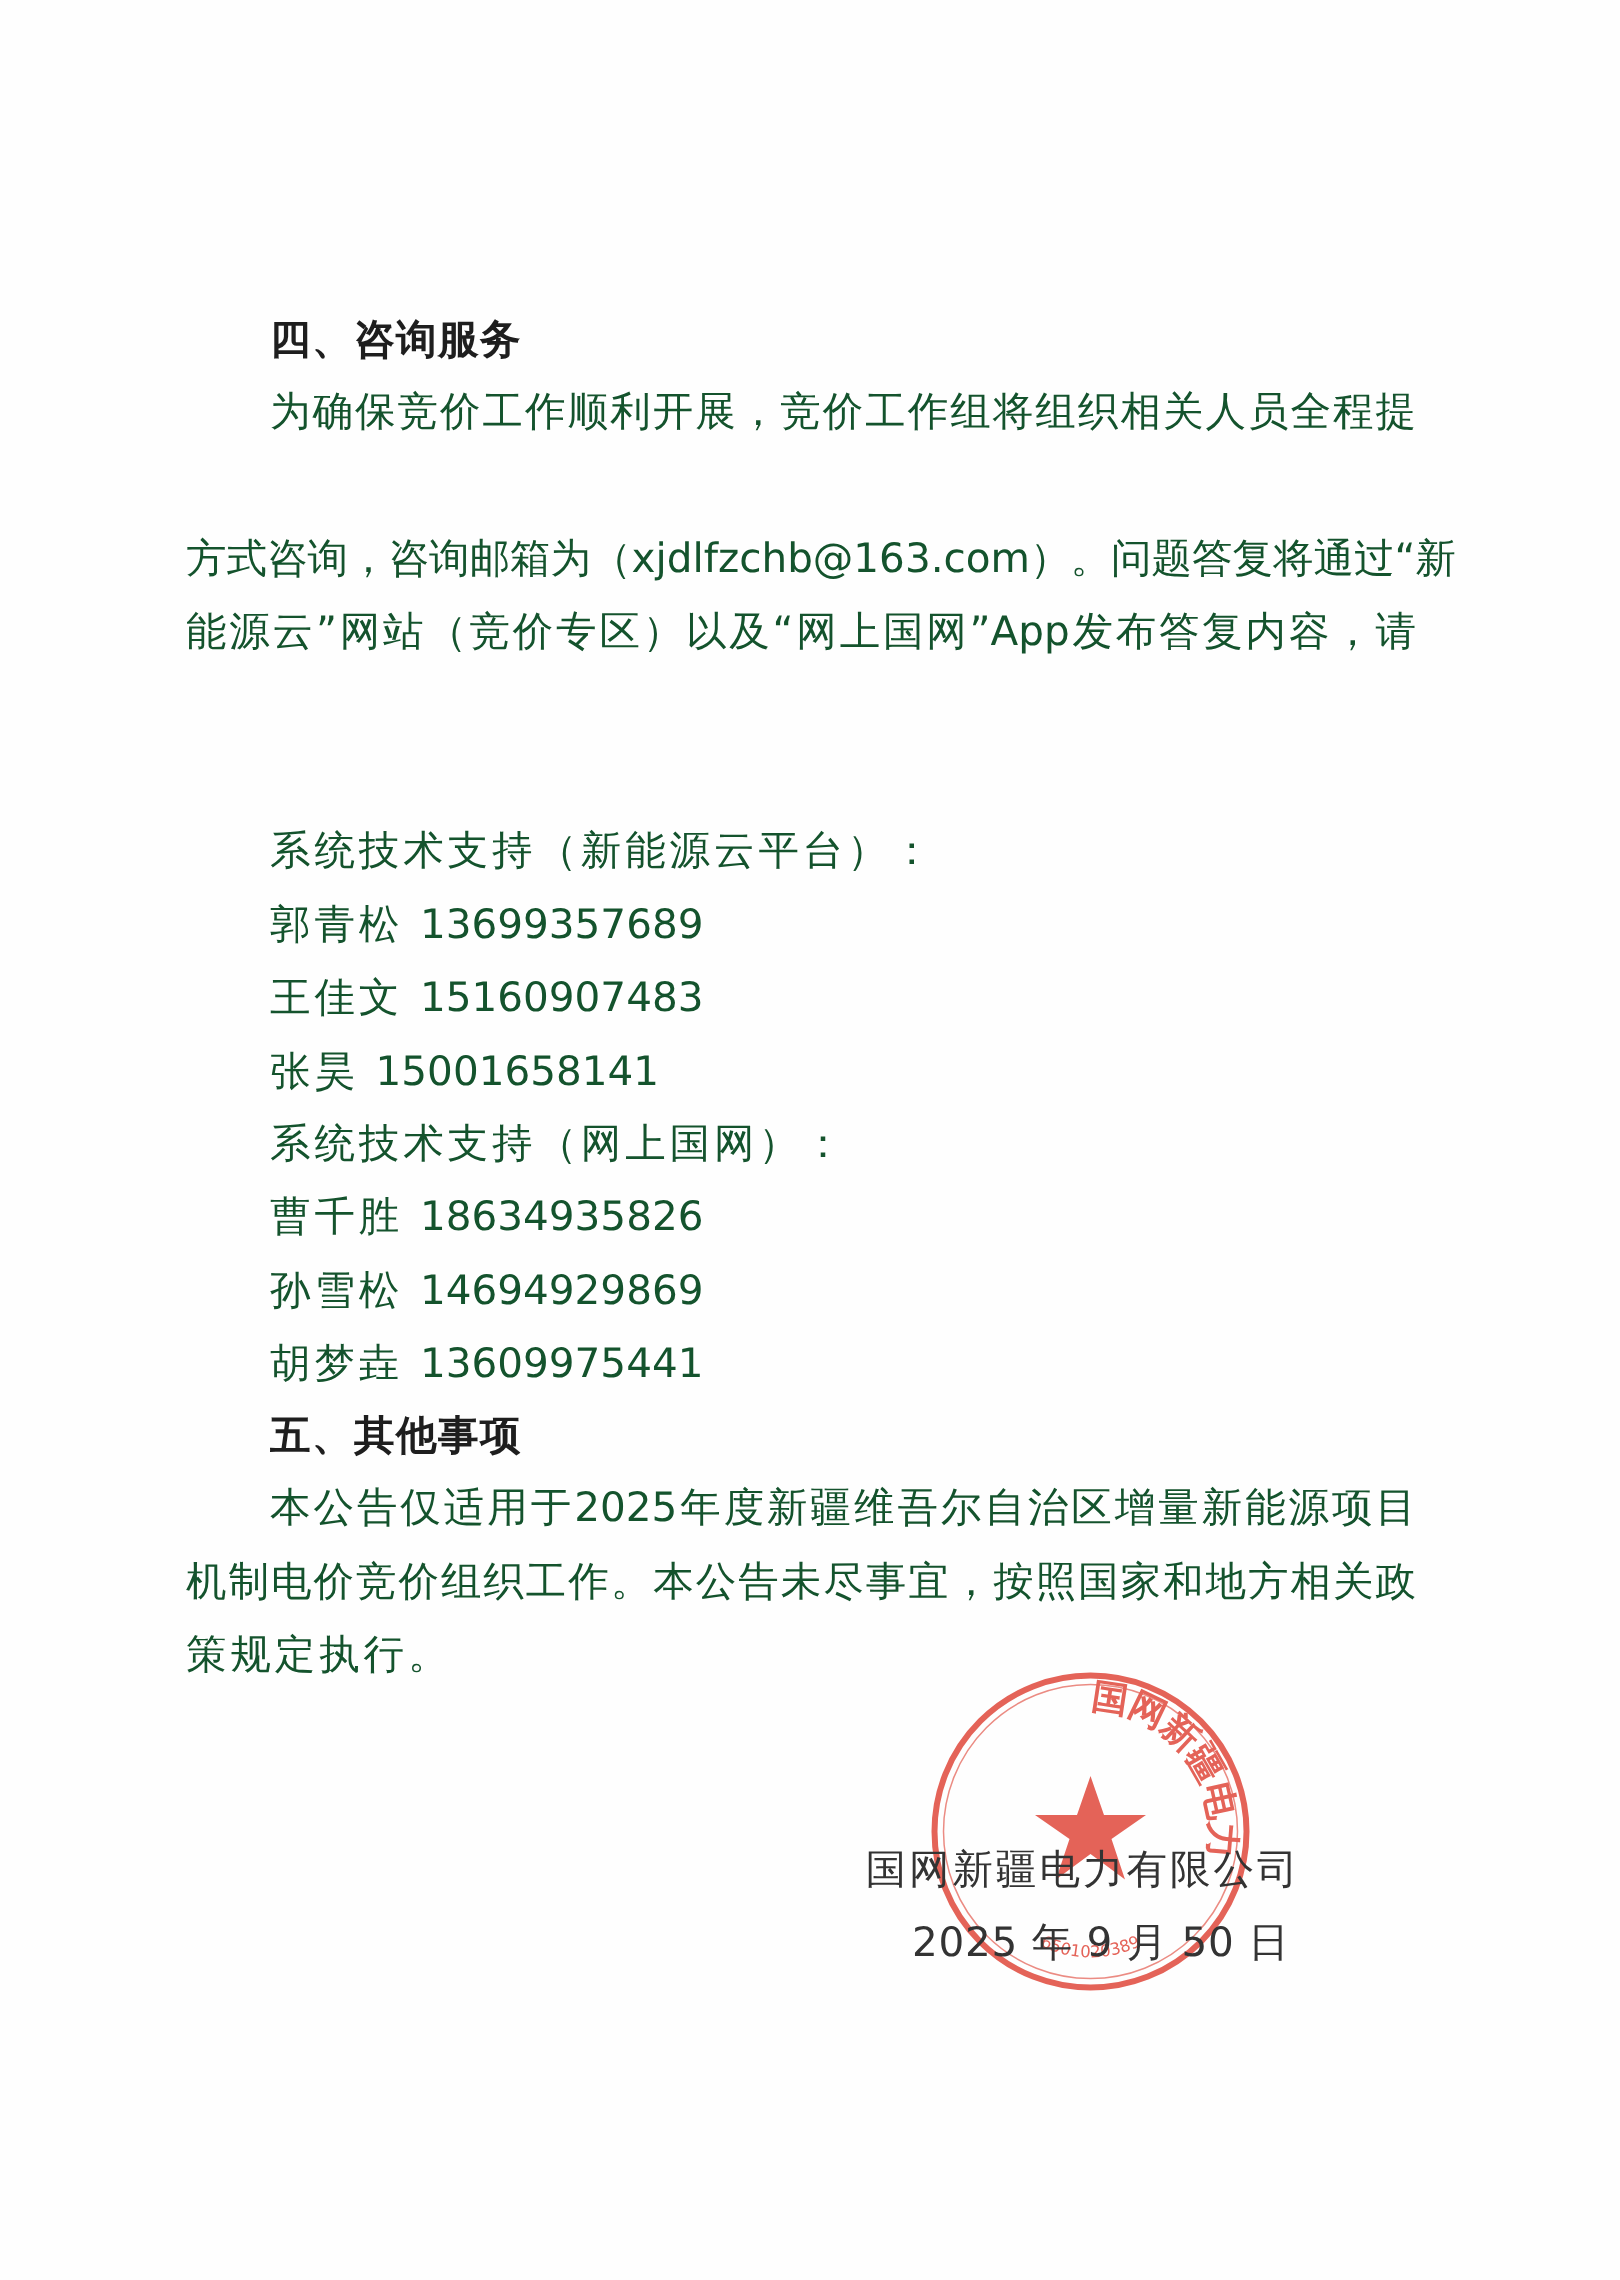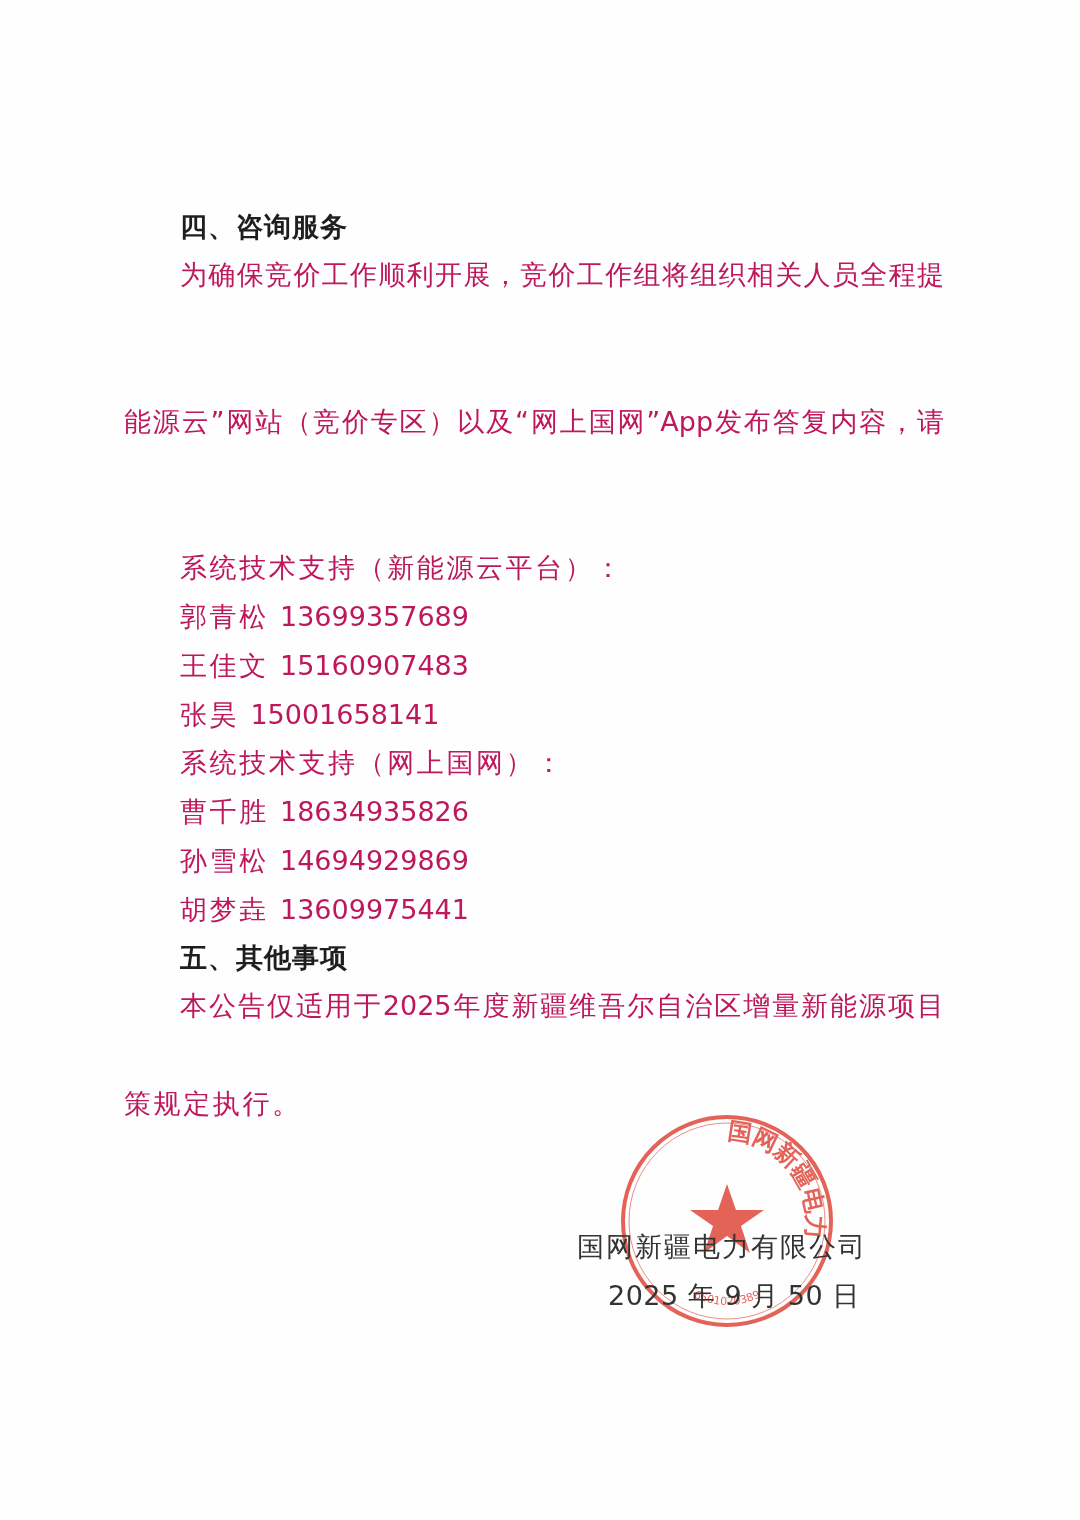--- a/index.html
+++ b/index.html
@@ -22,21 +22,21 @@
     background: #fefefe;
   }
   .line {
     position: absolute;
     left: 124px;
     width: 820px;
     font-size: 27px;
     line-height: 34px;
     white-space: nowrap;
     letter-spacing: 2.6px;
-    color: #be185d;
+    color: #14532d;
   }
   .indent { left: 180px; }
   .heading {
     font-weight: bold;
     color: #1e1e1e;
     letter-spacing: 1px;
   }
   .justify {
     text-align: justify;
     text-align-last: justify;
@@ -62,20 +62,21 @@
   }
 </style>
 </head>
 <body>
 
 <div class="page">
 
   <div class="line indent heading" style="top:210px">四、咨询服务</div>
 
   <div class="line indent justify" style="top:258px;width:764px">为确保竞价工作顺利开展，竞价工作组将组织相关人员全程提</div>
+  <div class="line justify" style="top:356px">方式咨询，咨询邮箱为（xjdlfzchb@163.com）。问题答复将通过“新</div>
   <div class="line justify" style="top:405px">能源云”网站（竞价专区）以及“网上国网”App发布答复内容，请</div>
 
 
   <div class="line indent" style="top:551px">系统技术支持（新能源云平台）：</div>
   <div class="line indent" style="top:600px">
     <span>郭青松</span>
     <span style="letter-spacing:0">13699357689</span>
   </div>
   <div class="line indent" style="top:649px">
     <span>王佳文</span>
@@ -95,20 +96,21 @@
     <span>孙雪松</span>
     <span style="letter-spacing:0">14694929869</span>
   </div>
   <div class="line indent" style="top:893px">
     <span>胡梦垚</span>
     <span style="letter-spacing:0">13609975441</span>
   </div>
 
   <div class="line indent heading" style="top:941px">五、其他事项</div>
   <div class="line indent justify" style="top:989px;width:764px">本公告仅适用于2025年度新疆维吾尔自治区增量新能源项目</div>
+  <div class="line justify" style="top:1038px">机制电价竞价组织工作。本公告未尽事宜，按照国家和地方相关政</div>
   <div class="line" style="top:1087px">策规定执行。</div>
 
   <svg class="stamp" viewBox="0 0 218 218">
     <defs>
       <path id="arcTop" d="M 30 120 A 80 80 0 1 1 188 120"></path>
       <path id="arcBottom" d="M 55 170 A 75 75 0 0 0 163 170"></path>
     </defs>
     <circle cx="109" cy="109" r="104" fill="none" stroke="#e0483c" stroke-width="4"></circle>
     <circle cx="109" cy="109" r="98" fill="none" stroke="#e8786e" stroke-width="1"></circle>
     <text font-family="DejaVu Sans, sans-serif" font-size="24" fill="#e0483c" font-weight="bold">

